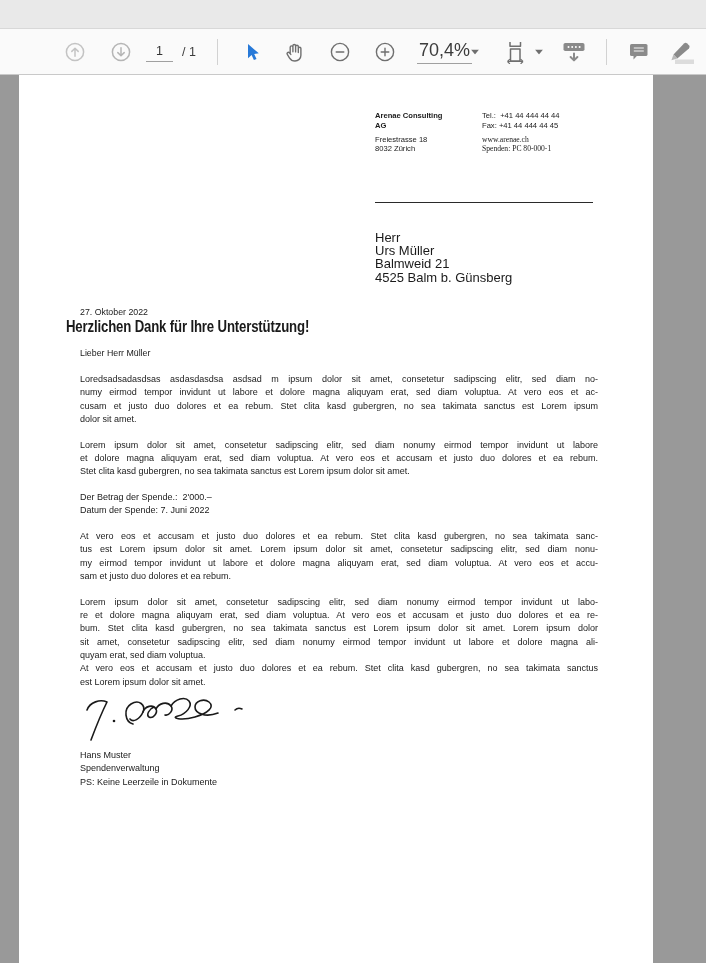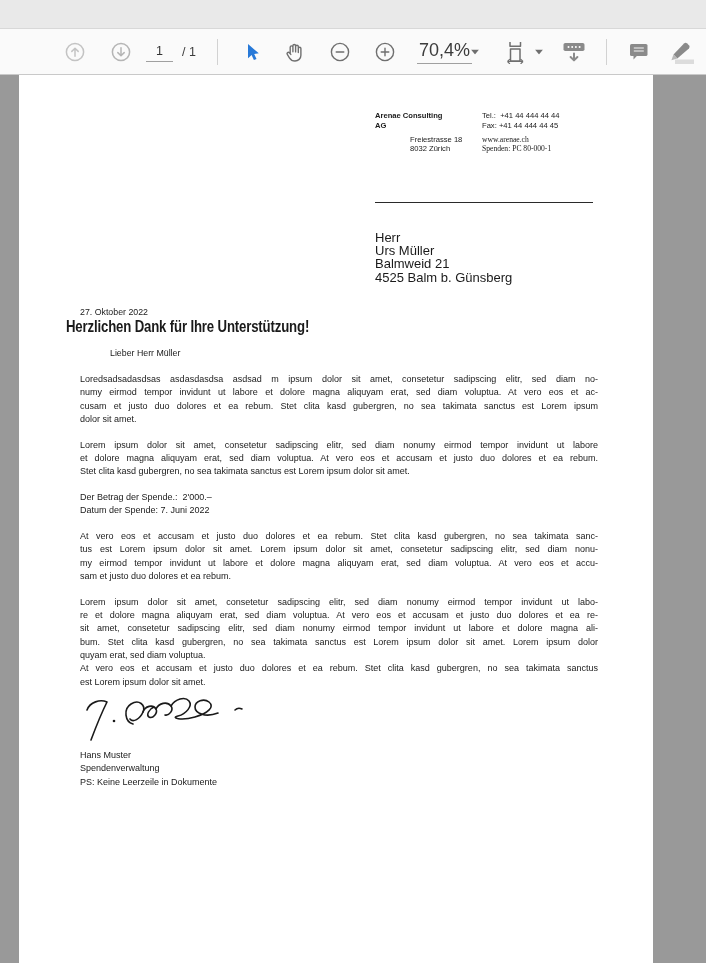--- a/index.html
+++ b/index.html
@@ -24,30 +24,30 @@
   .tb-label{font-size:12.5px;color:#3c3c3c;}
   .zoom-value{font-size:18px;color:#3c3c3c;border-bottom:1px solid #a0a0a0;padding:0 2px 2px 2px;min-width:42px;}
   
   .doc-area{position:absolute;top:75px;left:0;right:0;bottom:0;background:#999999;}
   .page{
     position:absolute;left:19px;top:0;width:634px;height:888px;background:#ffffff;color:#1a1a1a;
   }
   
   .sender{position:absolute;left:356px;top:36px;width:100px;font-size:7.6px;line-height:9.8px;}
   .sender .name{font-weight:bold;width:80px;}
-  .sender .addr{margin-top:4px;margin-left:35px;}
+  .sender .addr{margin-top:4px;}
   .contact{position:absolute;left:463px;top:36px;font-size:7.6px;line-height:9.8px;}
   .contact .grp2{margin-top:4px;font-family:Liberation Serif, serif;}
   .sep-line{position:absolute;left:356px;top:127px;width:218px;height:1px;background:#2a2a2a;}
   .recipient{position:absolute;left:356px;top:156px;font-size:13px;line-height:13.2px;}
   
   .date{position:absolute;left:61px;top:232px;font-size:8.8px;}
   .subject{position:absolute;left:47px;top:242px;font-size:16.5px;font-weight:bold;letter-spacing:-0.2px;white-space:nowrap;}
   .subject span{display:inline-block;transform:scaleX(0.8);transform-origin:0 50%;}
-  .greeting{position:absolute;left:61px;top:273px;font-size:8.8px;margin-left:30px;}
+  .greeting{position:absolute;left:61px;top:273px;font-size:8.8px;}
   .body-text{position:absolute;left:61px;top:298px;width:518px;font-size:9px;line-height:13.3px;}
   .para{margin-bottom:12.5px;}
   .line{white-space:normal;}
   .line.fill{text-align:justify;text-align-last:justify;text-justify:inter-word;}
   .signature-img{position:absolute;left:58px;top:618px;}
   .signoff{position:absolute;left:61px;top:674px;font-size:9px;line-height:13.3px;}
 </style>
 </head>
 <body>
 
@@ -229,22 +229,22 @@
         </div>
         <div class="para">
           <div class="line fill">At vero eos et accusam et justo duo dolores et ea rebum. Stet clita kasd gubergren, no sea takimata sanc-</div>
           <div class="line fill">tus est Lorem ipsum dolor sit amet. Lorem ipsum dolor sit amet, consetetur sadipscing elitr, sed diam nonu-</div>
           <div class="line fill">my eirmod tempor invidunt ut labore et dolore magna aliquyam erat, sed diam voluptua. At vero eos et accu-</div>
           <div class="line">sam et justo duo dolores et ea rebum.</div>
         </div>
         <div class="para">
           <div class="line fill">Lorem ipsum dolor sit amet, consetetur sadipscing elitr, sed diam nonumy eirmod tempor invidunt ut labo-</div>
           <div class="line fill">re et dolore magna aliquyam erat, sed diam voluptua. At vero eos et accusam et justo duo dolores et ea re-</div>
+          <div class="line fill">bum. Stet clita kasd gubergren, no sea takimata sanctus est Lorem ipsum dolor sit amet. Lorem ipsum dolor</div>
           <div class="line fill">sit amet, consetetur sadipscing elitr, sed diam nonumy eirmod tempor invidunt ut labore et dolore magna ali-</div>
-          <div class="line fill">bum. Stet clita kasd gubergren, no sea takimata sanctus est Lorem ipsum dolor sit amet. Lorem ipsum dolor</div>
           <div class="line">quyam erat, sed diam voluptua.</div>
           <div class="line fill">At vero eos et accusam et justo duo dolores et ea rebum. Stet clita kasd gubergren, no sea takimata sanctus</div>
           <div class="line">est Lorem ipsum dolor sit amet.</div>
         </div>
       </div>
 
     <div class="signature-img">
       <svg width="180" height="54" viewBox="0 0 180 54" fill="none" stroke="#1a1a1a" stroke-width="1.6" stroke-linecap="round" stroke-linejoin="round">
         <path d="M10 17 C13 9 23 6 30 9 C27 15 20 31 14 47"></path>
         <circle cx="37" cy="28" r="1.3" fill="#1a1a1a" stroke="none"></circle>

